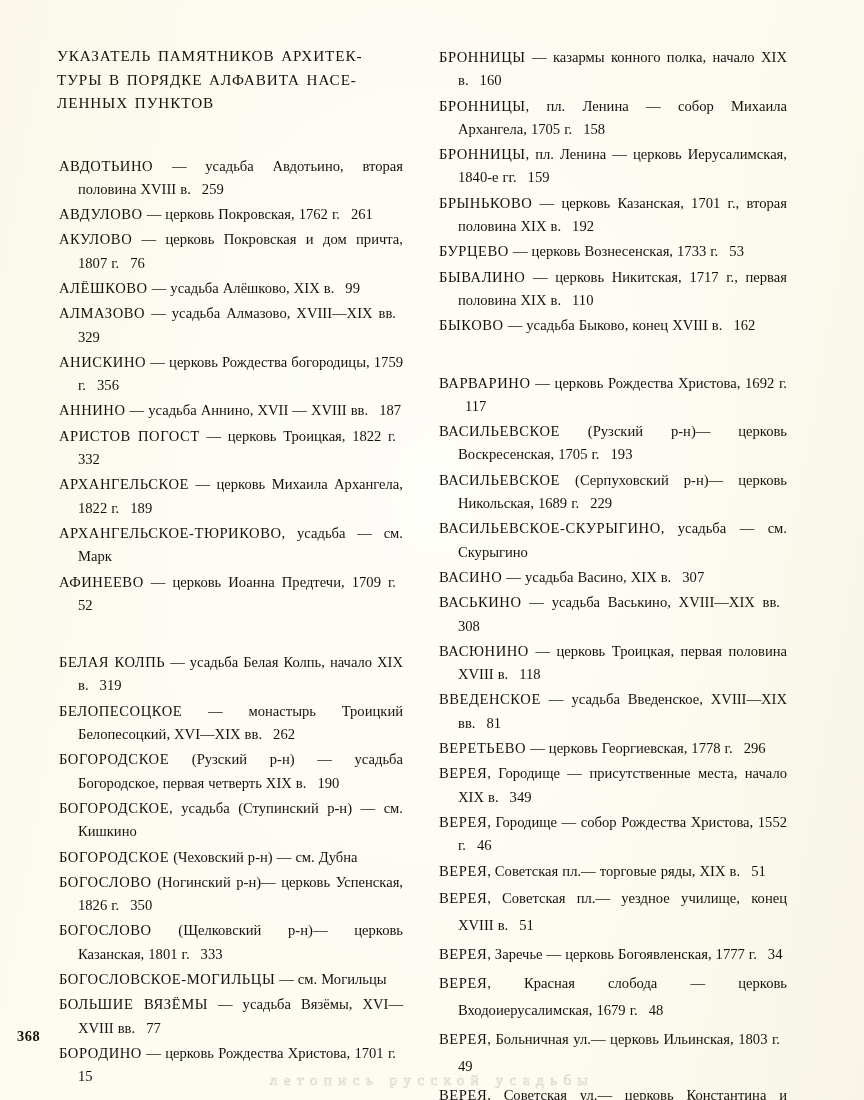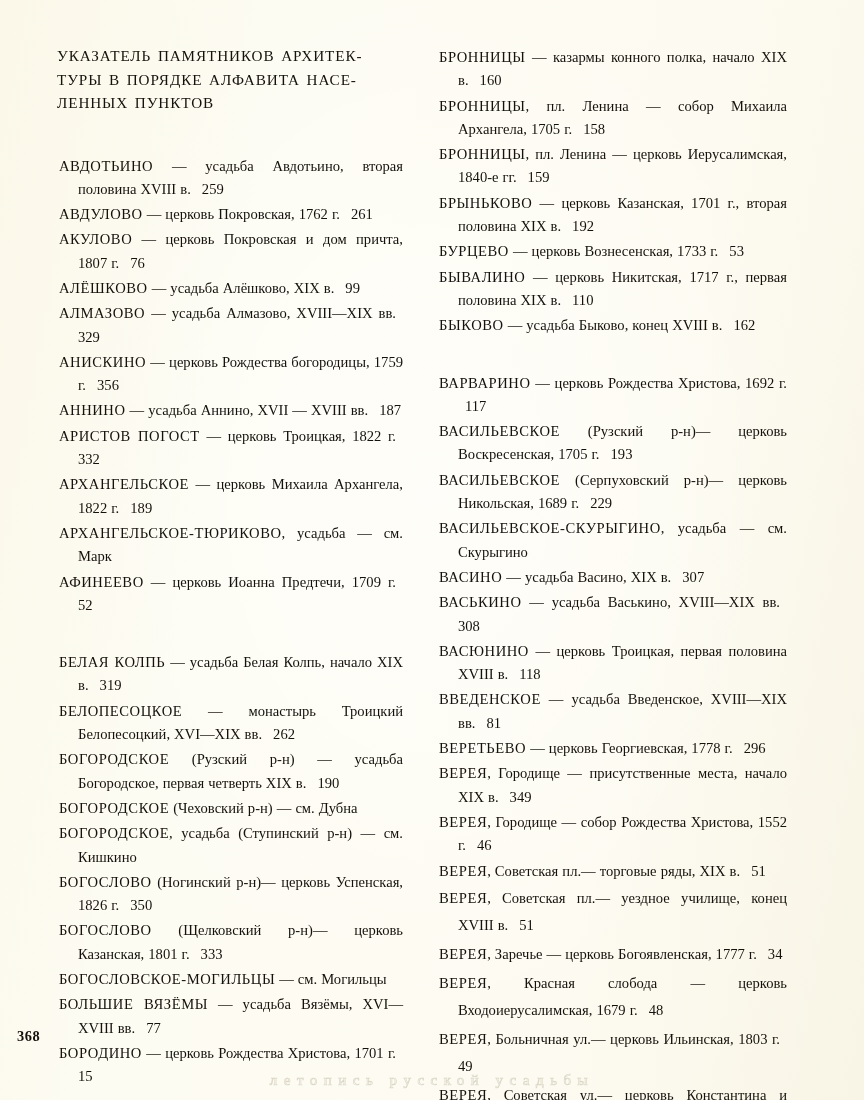--- a/index.html
+++ b/index.html
@@ -139,22 +139,22 @@
           <p class="entry"><span class="hw">АНИСКИНО</span><span> — церковь Рождества богородицы, 1759 г.</span><span class="pg"> 356</span></p>
           <p class="entry"><span class="hw">АННИНО</span><span> — усадьба Аннино, XVII — XVIII вв.</span><span class="pg"> 187</span></p>
           <p class="entry"><span class="hw">АРИСТОВ ПОГОСТ</span><span> — церковь Троицкая, 1822 г.</span><span class="pg"> 332</span></p>
           <p class="entry"><span class="hw">АРХАНГЕЛЬСКОЕ</span><span> — церковь Михаила Архангела, 1822 г.</span><span class="pg"> 189</span></p>
           <p class="entry"><span class="hw">АРХАНГЕЛЬСКОЕ-ТЮРИКОВО</span><span>, усадьба — см. Марк</span></p>
           <p class="entry"><span class="hw">АФИНЕЕВО</span><span> — церковь Иоанна Предтечи, 1709 г.</span><span class="pg"> 52</span></p>
           <div class="gap-lg"></div>
           <p class="entry"><span class="hw">БЕЛАЯ КОЛПЬ</span><span> — усадьба Белая Колпь, начало XIX в.</span><span class="pg"> 319</span></p>
           <p class="entry"><span class="hw">БЕЛОПЕСОЦКОЕ</span><span> — монастырь Троицкий Белопесоцкий, XVI—XIX вв.</span><span class="pg"> 262</span></p>
           <p class="entry"><span class="hw">БОГОРОДСКОЕ</span><span> (Рузский р-н) — усадьба Богородское, первая четверть XIX в.</span><span class="pg"> 190</span></p>
+          <p class="entry"><span class="hw">БОГОРОДСКОЕ</span><span>, усадьба (Ступинский р-н) — см. Кишкино</span></p>
           <p class="entry"><span class="hw">БОГОРОДСКОЕ</span><span> (Чеховский р-н) — см. Дубна</span></p>
-          <p class="entry"><span class="hw">БОГОРОДСКОЕ</span><span>, усадьба (Ступинский р-н) — см. Кишкино</span></p>
           <p class="entry"><span class="hw">БОГОСЛОВО</span><span> (Ногинский р-н)— церковь Успенская, 1826 г.</span><span class="pg"> 350</span></p>
           <p class="entry"><span class="hw">БОГОСЛОВО</span><span> (Щелковский р-н)— церковь Казанская, 1801 г.</span><span class="pg"> 333</span></p>
           <p class="entry"><span class="hw">БОГОСЛОВСКОЕ-МОГИЛЬЦЫ</span><span> — см. Могильцы</span></p>
           <p class="entry"><span class="hw">БОЛЬШИЕ ВЯЗЁМЫ</span><span> — усадьба Вязёмы, XVI—XVIII вв.</span><span class="pg"> 77</span></p>
           <p class="entry"><span class="hw">БОРОДИНО</span><span> — церковь Рождества Христова, 1701 г.</span><span class="pg"> 15</span></p>
         </div>
     </div>
 
     <div class="col col-right">
       <div id="right-entries">

